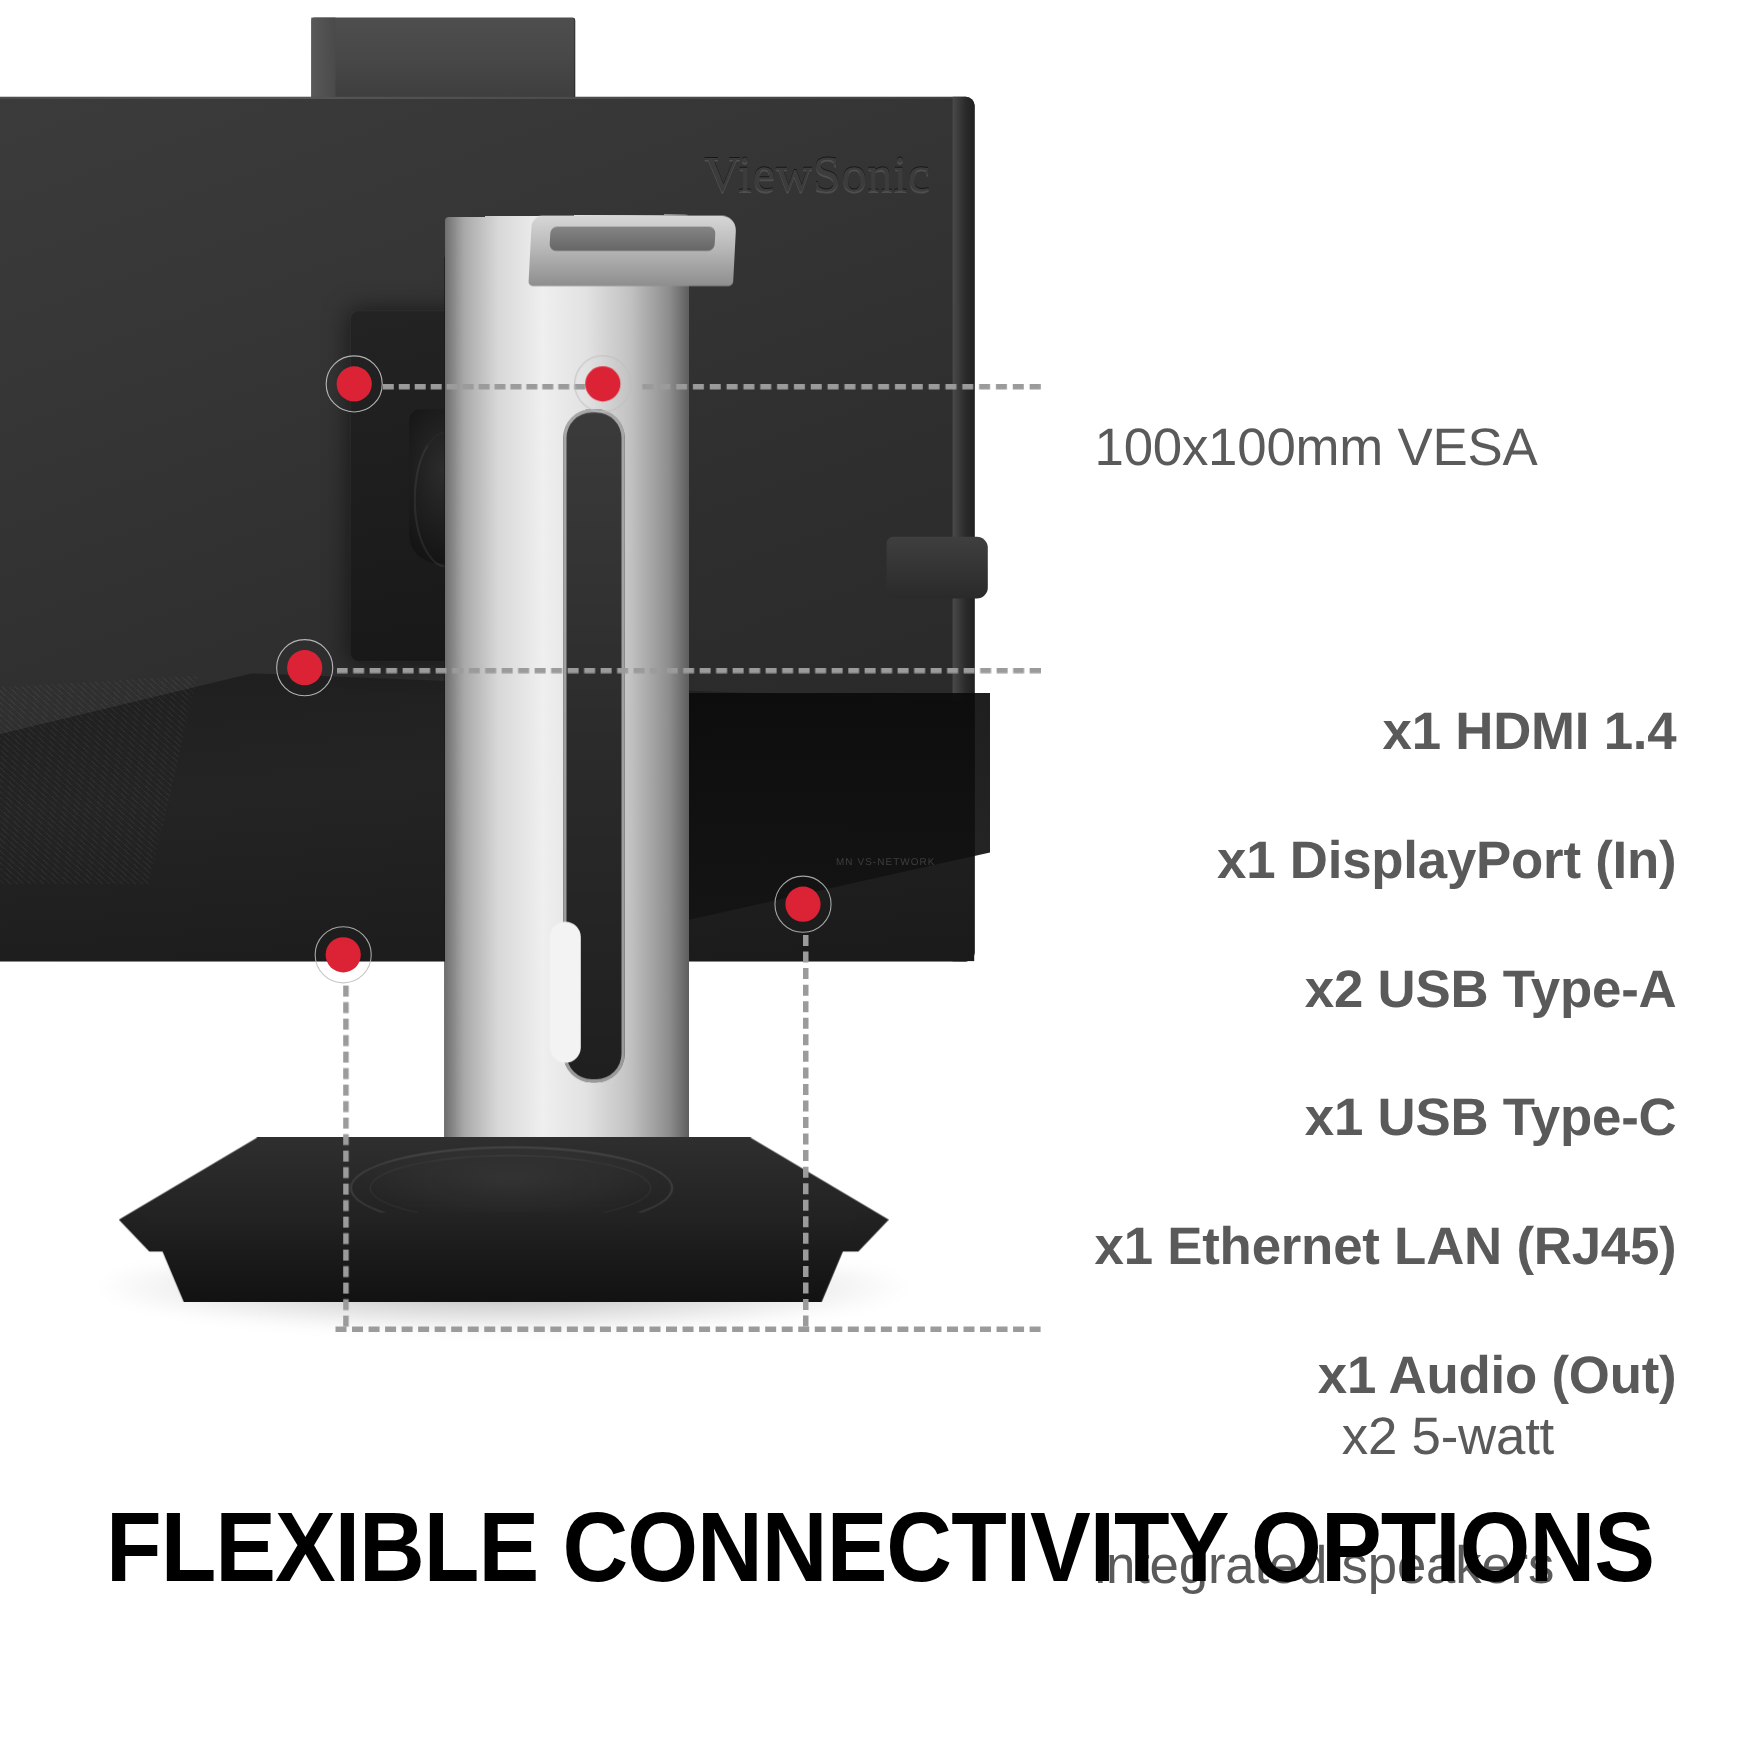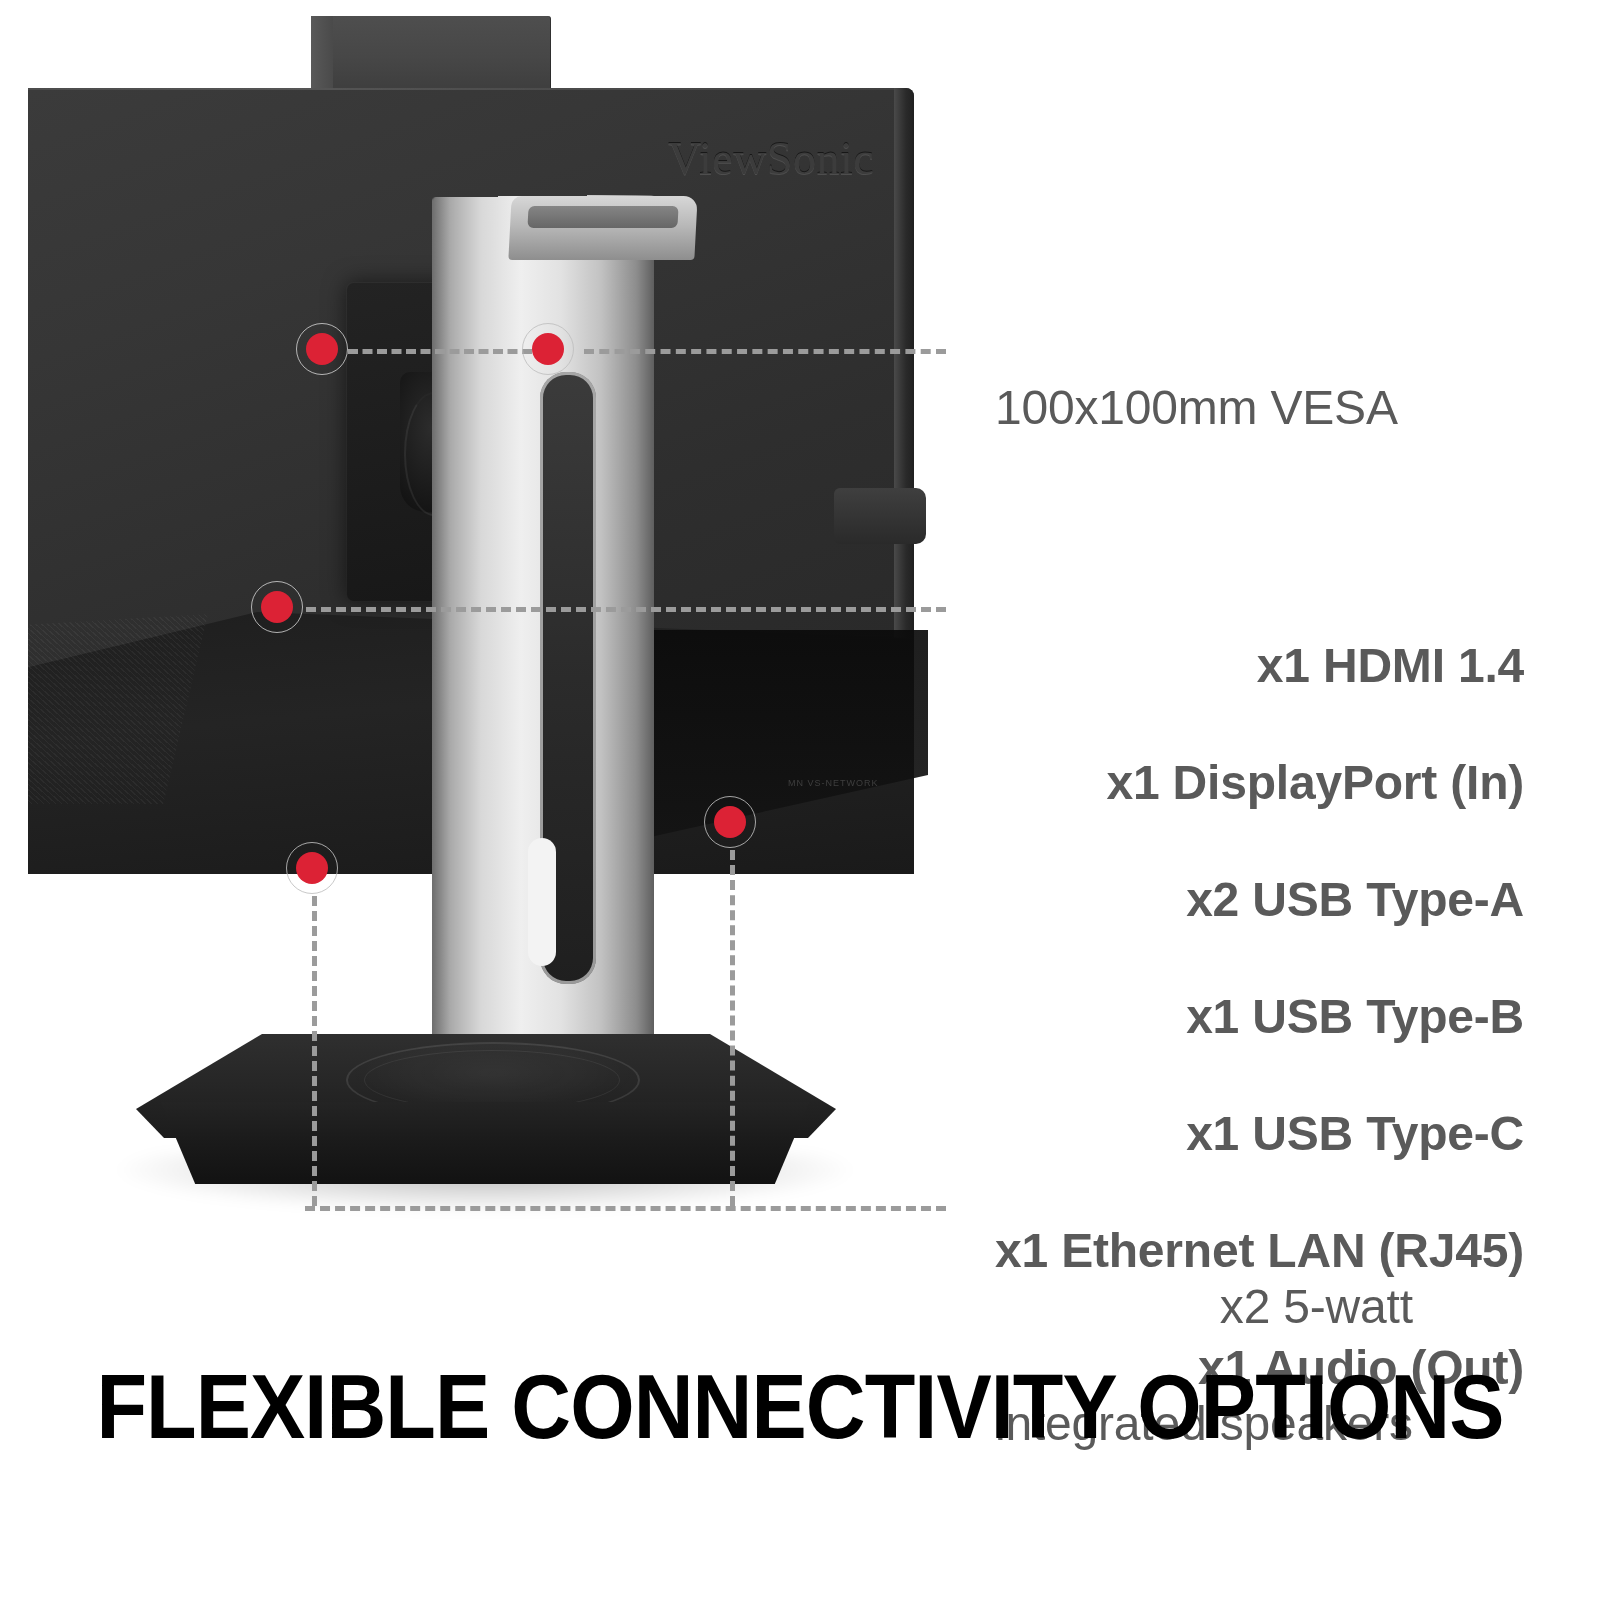--- a/index.html
+++ b/index.html
@@ -18,21 +18,20 @@
     overflow: hidden;
   }
 
   
   #photo {
     position: absolute;
     left: 0; top: 0;
     width: 960px;
     height: 1290px;
     overflow: hidden;
-    margin-left: 28px;
   }
 
   
   .webcam {
     position: absolute;
     left: 283px; top: 16px;
     width: 240px; height: 74px;
     background: linear-gradient(180deg,#4e4e4e 0%, #474747 55%, #3e3e3e 100%);
     border-radius: 3px 3px 0 0;
     box-shadow: inset 2px 0 0 rgba(255,255,255,.10), inset -1px 0 0 rgba(0,0,0,.35);
@@ -356,21 +355,20 @@
   <div class="dot" style="left:704px; top:796px;"></div>
 
   <div class="callout" style="left:995px; top:320px;">
     <span class="line">100x100mm VESA</span>
   </div>
 
   <div class="callout" style="left:995px; top:578px;font-weight:bold;">
     <span class="line">x1 HDMI 1.4</span>
     <span class="line">x1 DisplayPort (In)</span>
     <span class="line">x2 USB Type-A</span>
-    <span class="line">x1 USB Type-B</span>
     <span class="line">x1 USB Type-C</span>
     <span class="line">x1 Ethernet LAN (RJ45)</span>
     <span class="line">x1 Audio (Out)</span>
   </div>
 
   <div class="callout" style="left:995px; top:1219px;">
     <span class="line">x2 5-watt</span>
     <span class="line">integrated speakers</span>
   </div>
 

